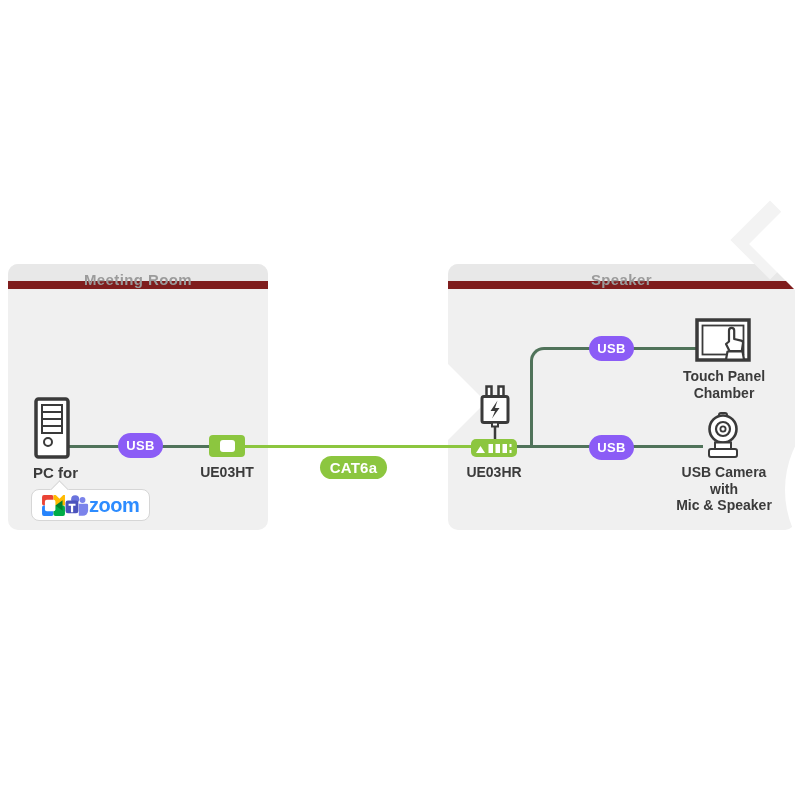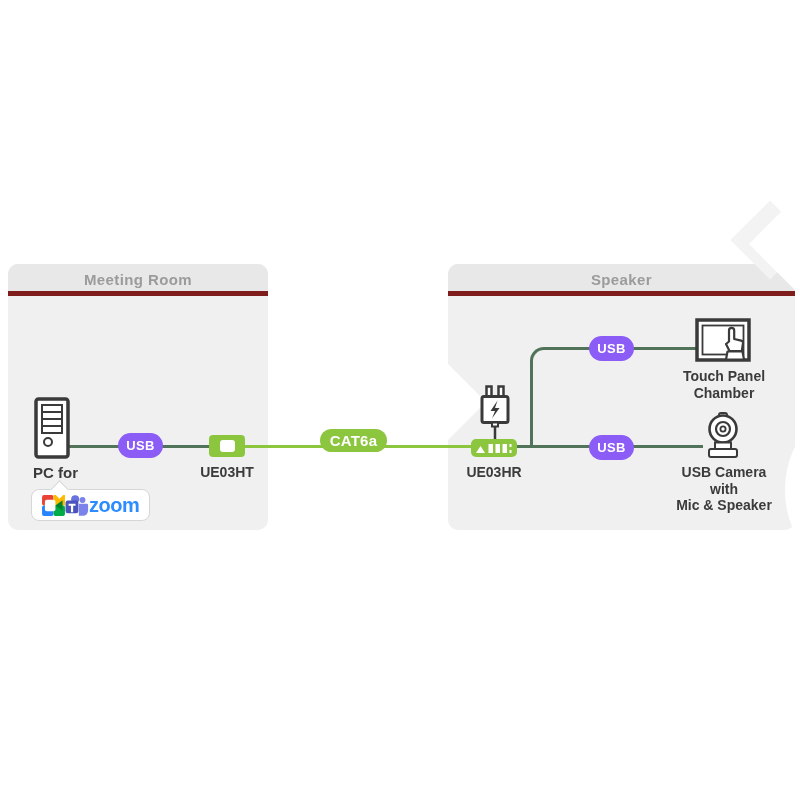--- a/index.html
+++ b/index.html
@@ -12,21 +12,21 @@
   .decor-faint { left:742px; top:212px; width:56px; height:56px; background:#f3f3f3; z-index:4; }
   .decor-white-tr { left:764px; top:208px; width:72px; height:72px; background:#ffffff; z-index:5; }
   .decor-white-notch { left:416px; top:373px; width:58px; height:58px; background:#ffffff; z-index:5; }
   .decor-white-circle { position:absolute; left:785px; top:390px; width:200px; height:200px;
       border-radius:50%; background:#ffffff; z-index:5; }
 
   
   .panel { position:absolute; top:264px; height:266px; background:#f0f0f0; border-radius:10px; z-index:1; }
   .panel-meeting { left:8px;   width:260px; }
   .panel-chamber { left:448px; width:347px; }
-  .panel-header { height:32px; background:#e8e8e8; border-bottom:5px solid #7f1d1d;
+  .panel-header { height:25px; background:#e8e8e8; border-bottom:8px solid #7f1d1d;
       border-radius:10px 10px 0 0; text-align:center; line-height:31px;
       font-size:15px; font-weight:700; letter-spacing:.4px; color:#9b9b9b; }
 
   
   .hline { position:absolute; height:3px; z-index:8; }
   .line-dark  { background:#50735a; }
   .line-green { background:#8cc63f; }
   .line-pc-ht   { left:69px;  top:445px; width:143px; }
   .line-ht-hr   { left:243px; top:445px; width:230px; }
   .line-hr-cam  { left:515px; top:445px; width:188px; }
@@ -35,21 +35,21 @@
       border-top-left-radius:14px; z-index:8; }
 
   
   .pill { position:absolute; z-index:10; display:flex; align-items:center; justify-content:center;
       color:#fff; font-weight:700; }
   .pill-usb { width:45px; height:25px; border-radius:13px; background:#8b5cf6;
       font-size:13px; letter-spacing:.4px; }
   .pill-usb-left   { left:118px; top:433px; }
   .pill-usb-top    { left:589px; top:336px; }
   .pill-usb-bottom { left:589px; top:435px; }
-  .pill-cat6a { left:320px; top:429px; width:67px; height:23px; border-radius:12px;
+  .pill-cat6a { left:320px; top:456px; width:67px; height:23px; border-radius:12px;
       background:#8cc63f; font-size:15px; letter-spacing:.2px; }
 
   .box-ht { position:absolute; left:209px; top:435px; width:36px; height:22px;
       background:#8cc63f; border-radius:4px; z-index:10;
       display:flex; align-items:center; justify-content:center; }
   .box-ht-inner { width:15px; height:12px; background:#ffffff; border-radius:3px; }
   .box-hr { position:absolute; left:471px; top:439px; width:46px; height:18px;
       background:#8cc63f; border-radius:5px; z-index:10;
       display:flex; align-items:center; justify-content:center; }
 

